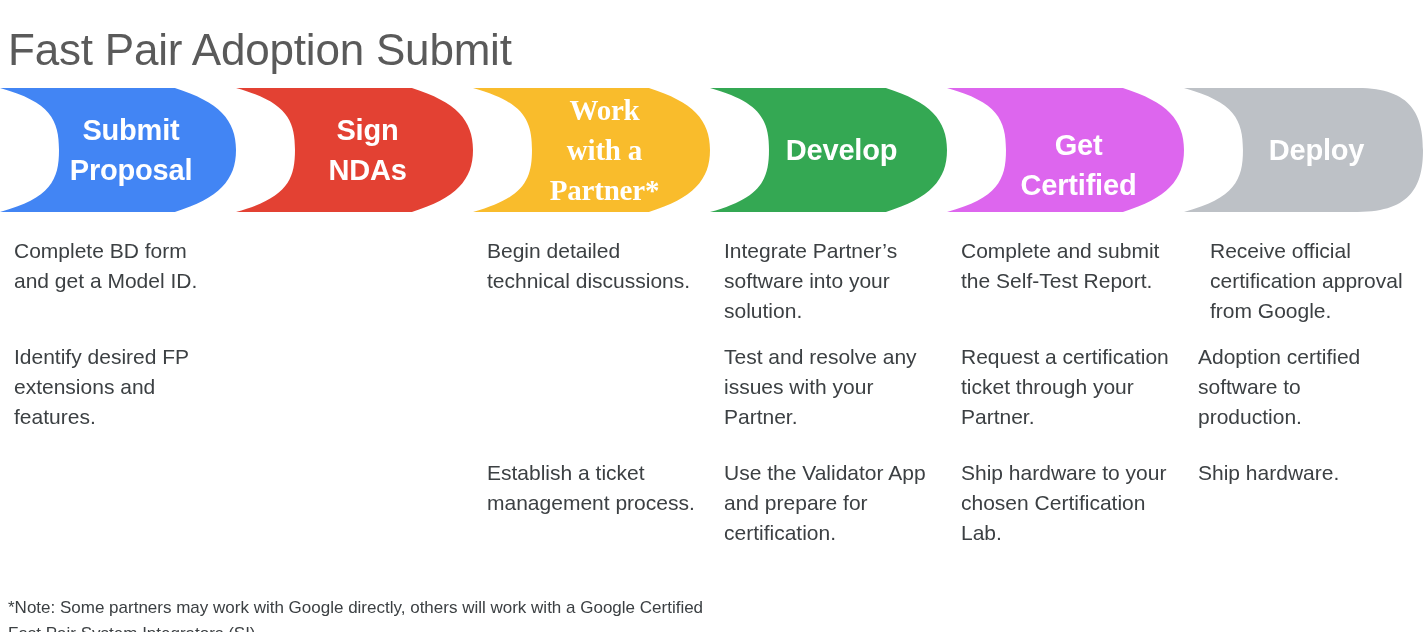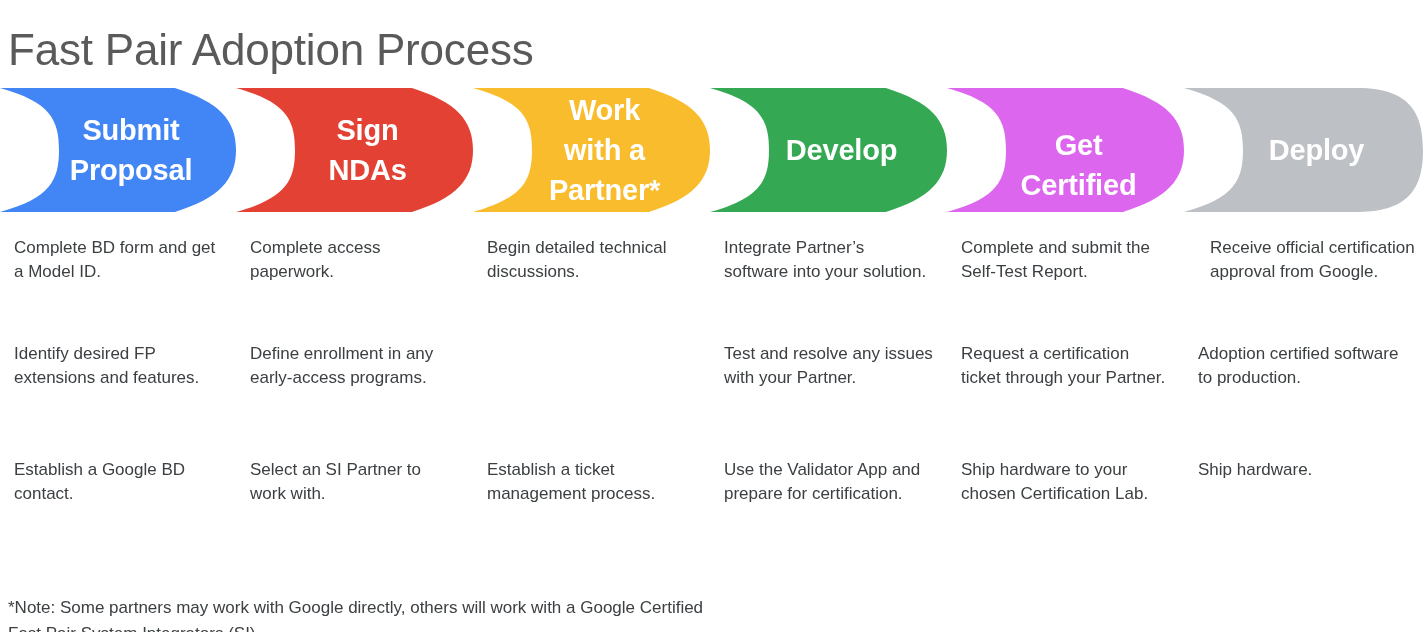--- a/index.html
+++ b/index.html
@@ -70,21 +70,21 @@
     width: 1423px;
     height: 320px;
   }
   .col {
     position: absolute;
     top: 0;
     height: 320px;
   }
   .col-row {
     position: absolute;
-    font-size: 17px;
+    font-size: 21px;
     line-height: 1.42;
     color: #3c4043;
     font-weight: 400;
   }
   .col-row.r0 { top: 0px; }
   .col-row.r1 { top: 106px; }
   .col-row.r2 { top: 222px; }
 
   
   #footnote {
@@ -93,38 +93,38 @@
     top: 578px;
     width: 720px;
     font-size: 17px;
     line-height: 1.5;
     color: #3c4043;
   }
 </style>
 </head>
 <body>
 
-<h1 id="page-title">Fast Pair Adoption Process</h1>
+<h1 id="page-title">Fast Pair Adoption Submit</h1>
 
 <div id="arrow-band">
     <div class="arrow-step" style="left: 0px; width: 236px;">
       <svg class="arrow-shape" viewBox="0 0 224 124" preserveAspectRatio="none">
         <path d="M 0,0 L 166,0 C 208,14 224,32 224,62 C 224,92 208,110 166,124 L 0,124 C 48,110 56,92 56,62 C 56,32 48,14 0,0 Z" fill="#4285F4"></path>
       </svg>
       <div class="arrow-label" style="color: rgb(255, 255, 255);">Submit
 Proposal</div>
     </div>
     <div class="arrow-step" style="left: 236px; width: 237px;">
       <svg class="arrow-shape" viewBox="0 0 225 124" preserveAspectRatio="none">
         <path d="M 0,0 L 167,0 C 209,14 225,32 225,62 C 225,92 209,110 167,124 L 0,124 C 48,110 56,92 56,62 C 56,32 48,14 0,0 Z" fill="#E34133"></path>
       </svg>
       <div class="arrow-label" style="color: rgb(255, 255, 255);">Sign
 NDAs</div>
     </div>
-    <div class="arrow-step" style="left: 473px; width: 237px;">
+    <div class="arrow-step" style="left: 473px; width: 237px; font-family: Liberation Serif, serif;">
       <svg class="arrow-shape" viewBox="0 0 225 124" preserveAspectRatio="none">
         <path d="M 0,0 L 167,0 C 209,14 225,32 225,62 C 225,92 209,110 167,124 L 0,124 C 48,110 56,92 56,62 C 56,32 48,14 0,0 Z" fill="#F9BC2C"></path>
       </svg>
       <div class="arrow-label" style="color: rgb(255, 255, 255);">Work
 with a
 Partner*</div>
     </div>
     <div class="arrow-step" style="left: 710px; width: 237px;">
       <svg class="arrow-shape" viewBox="0 0 225 124" preserveAspectRatio="none">
         <path d="M 0,0 L 167,0 C 209,14 225,32 225,62 C 225,92 209,110 167,124 L 0,124 C 48,110 56,92 56,62 C 56,32 48,14 0,0 Z" fill="#34A853"></path>
@@ -143,26 +143,20 @@
         <path d="M 0,0 L 165,0 C 217,0 227,28 227,62 C 227,96 217,124 165,124 L 0,124 C 48,110 56,92 56,62 C 56,32 48,14 0,0 Z" fill="#BDC1C6"></path>
       </svg>
       <div class="arrow-label" style="color: rgb(255, 255, 255);">Deploy</div>
     </div>
   </div>
 
 <div id="columns">
     <div class="col" style="left: 14px; width: 208px;">
       <div class="col-row r0" style="width: 208px;">Complete BD form and get a Model ID.</div>
       <div class="col-row r1" style="width: 208px;">Identify desired FP extensions and features.</div>
-      <div class="col-row r2" style="width: 208px;">Establish a Google BD contact.</div>
-    </div>
-    <div class="col" style="left: 250px; width: 209px;">
-      <div class="col-row r0" style="width: 209px;">Complete access paperwork.</div>
-      <div class="col-row r1" style="width: 209px;">Define enrollment in any early-access programs.</div>
-      <div class="col-row r2" style="width: 209px;">Select an SI Partner to work with.</div>
     </div>
     <div class="col" style="left: 487px; width: 209px;">
       <div class="col-row r0" style="width: 209px;">Begin detailed technical discussions.</div>
       <div class="col-row r2" style="width: 209px;">Establish a ticket management process.</div>
     </div>
     <div class="col" style="left: 724px; width: 209px;">
       <div class="col-row r0" style="width: 209px;">Integrate Partner’s software into your solution.</div>
       <div class="col-row r1" style="width: 209px;">Test and resolve any issues with your Partner.</div>
       <div class="col-row r2" style="width: 209px;">Use the Validator App and prepare for certification.</div>
     </div>

